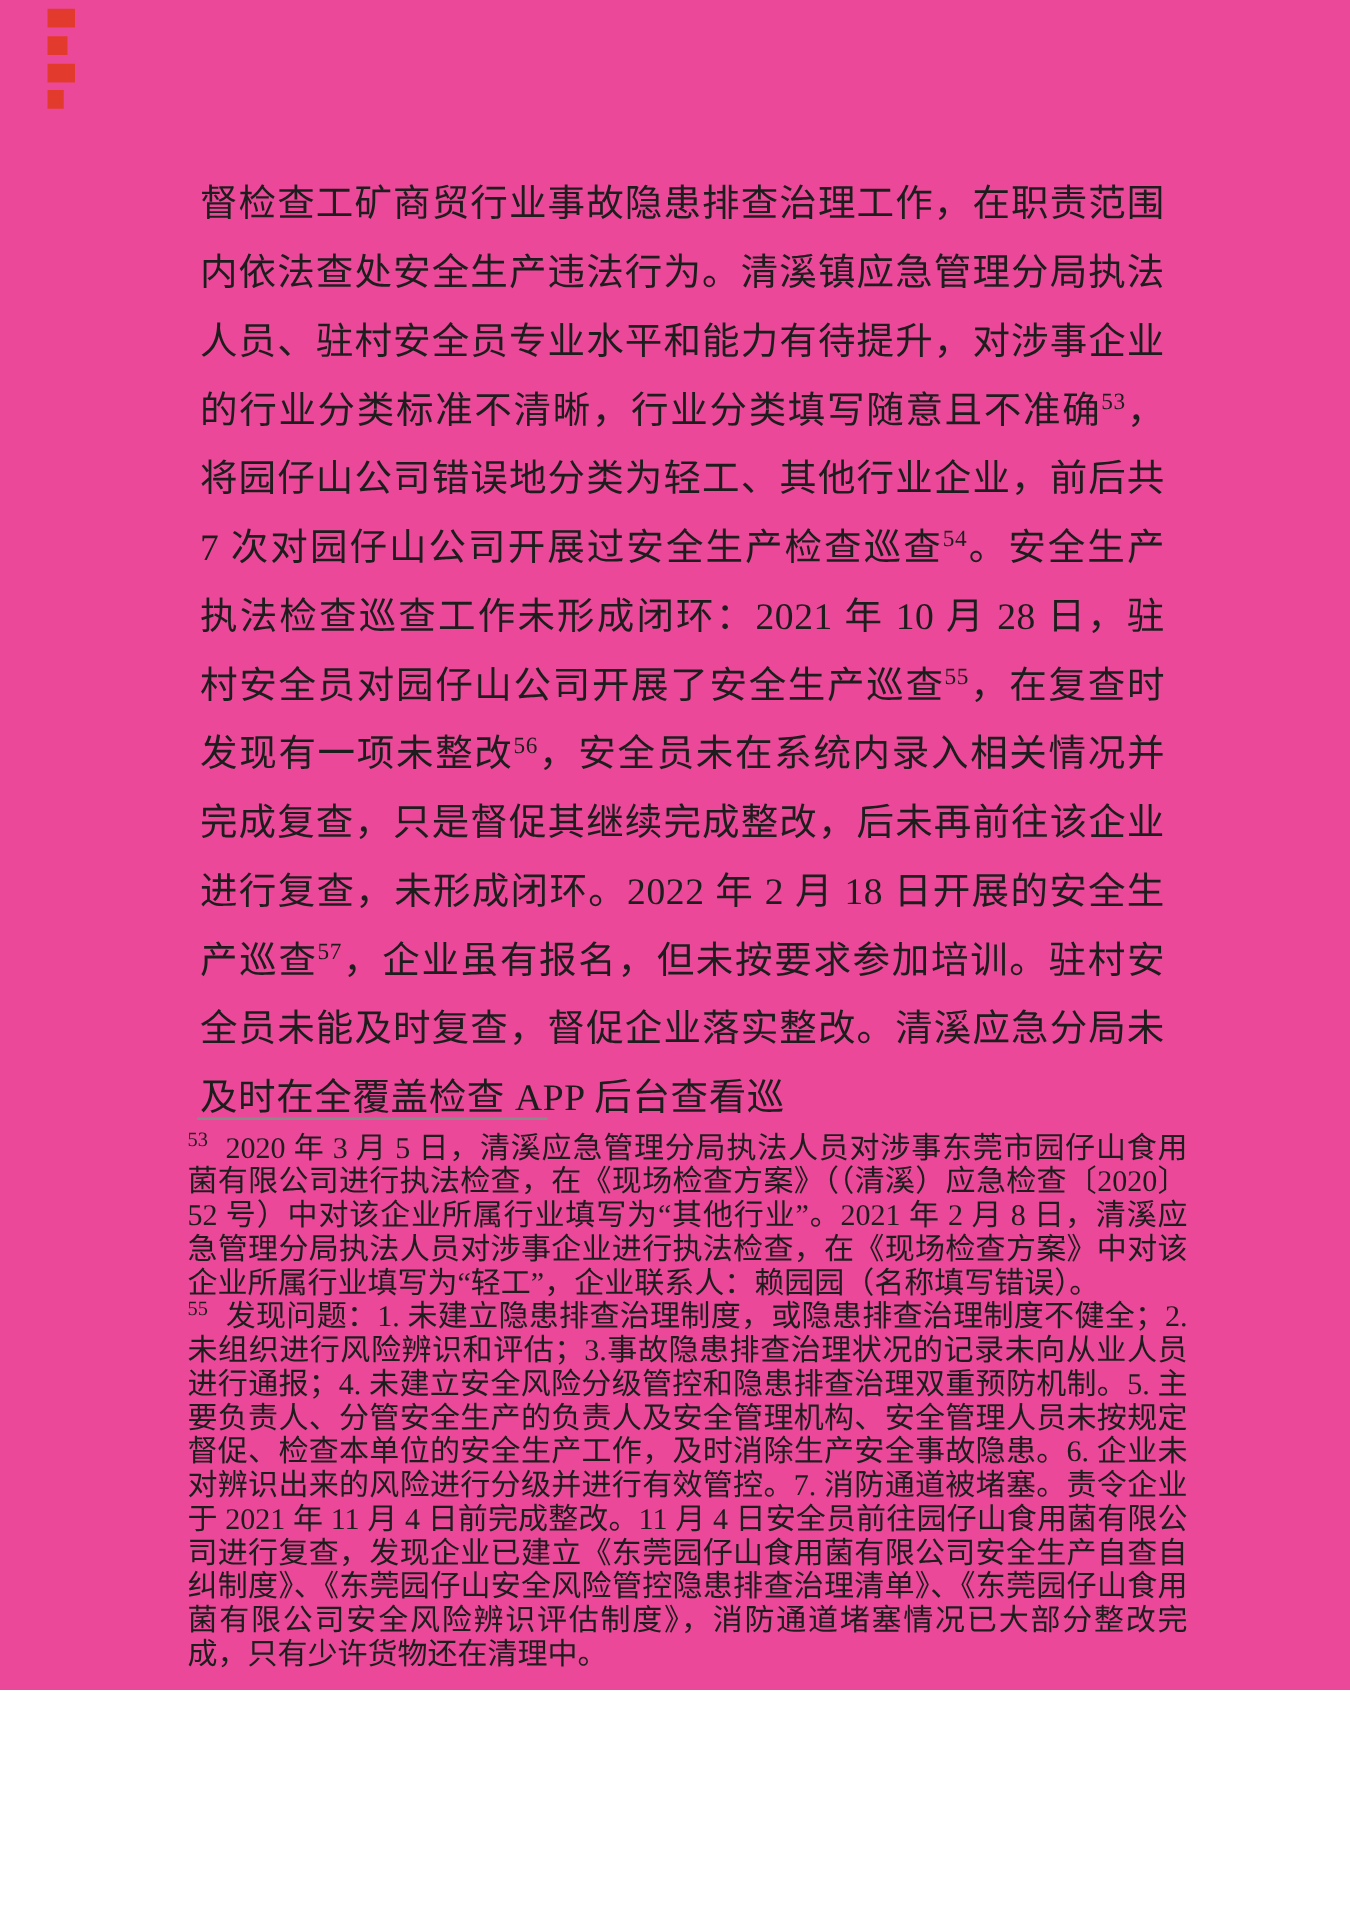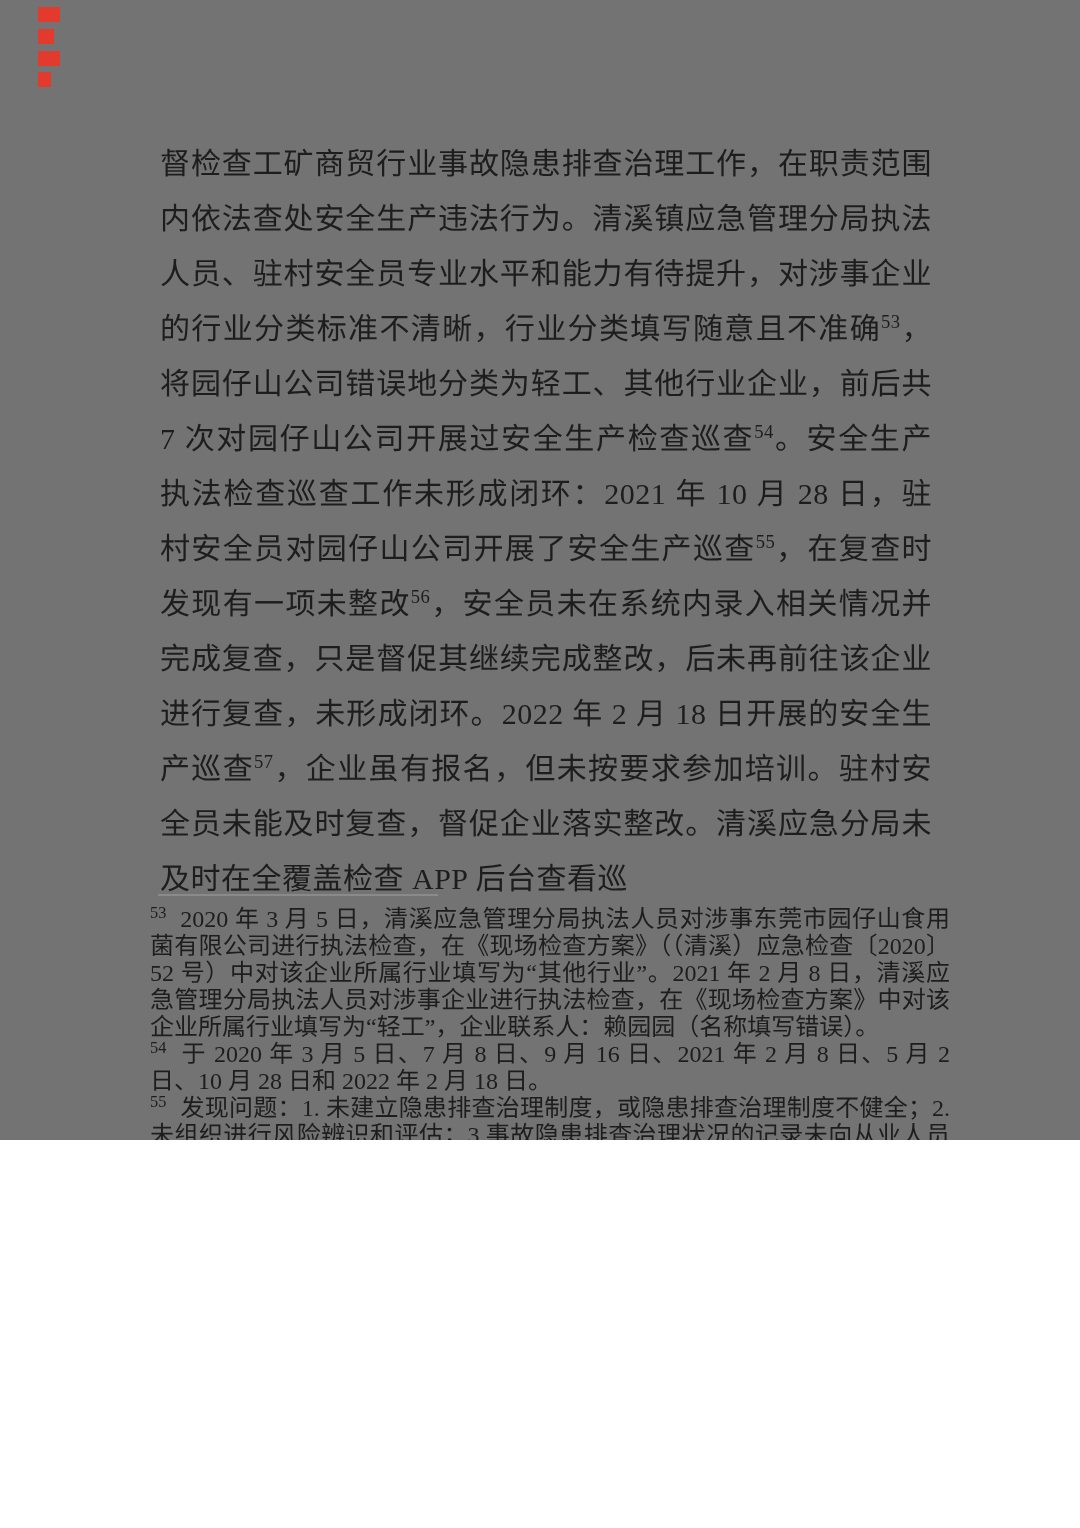--- a/index.html
+++ b/index.html
@@ -1,20 +1,20 @@
 <!DOCTYPE html>
 <html lang="zh-CN"><head>
 <meta charset="utf-8">
 <style>
   html, body { margin: 0; padding: 0; background: #ffffff; }
   .page {
     position: relative;
     width: 1080px;
-    height: 1140px;
-    background: #737373;
+    height: 1352px;
+    background: #ec4899;
     overflow: hidden;
     font-family: "Liberation Serif", "DejaVu Serif", serif;
     color: #1d1d1d;
   }
   .red-marks { position: absolute; left: 0; top: 0; }
   .red-mark { position: absolute; }
   .body-text {
     position: absolute;
     left: 160px;
     top: 136px;
@@ -77,19 +77,18 @@
       <div class="red-mark" style="left: 38px; top: 51px; width: 22px; height: 15px; background: rgb(226, 59, 46);"></div>
       <div class="red-mark" style="left: 38px; top: 72px; width: 13px; height: 15px; background: rgb(226, 59, 46);"></div>
     </div>
 
   <div class="body-text" id="body-text">督检查工矿商贸行业事故隐患排查治理工作，在职责范围内依法查处安全生产违法行为。清溪镇应急管理分局执法人员、驻村安全员专业水平和能力有待提升，对涉事企业的行业分类标准不清晰，行业分类填写随意且不准确<sup>53</sup>，将园仔山公司错误地分类为轻工、其他行业企业，前后共 7 次对园仔山公司开展过安全生产检查巡查<sup>54</sup>。安全生产执法检查巡查工作未形成闭环：2021 年 10 月 28 日，驻村安全员对园仔山公司开展了安全生产巡查<sup>55</sup>，在复查时发现有一项未整改<sup>56</sup>，安全员未在系统内录入相关情况并完成复查，只是督促其继续完成整改，后未再前往该企业进行复查，未形成闭环。2022 年 2 月 18 日开展的安全生产巡查<sup>57</sup>，企业虽有报名，但未按要求参加培训。驻村安全员未能及时复查，督促企业落实整改。清溪应急分局未及时在全覆盖检查 APP 后台查看巡</div>
 
   <div class="footnote-sep"></div>
 
   <div class="footnotes" id="footnotes">
       <p class="footnote"><sup>53</sup>2020 年 3 月 5 日，清溪应急管理分局执法人员对涉事东莞市园仔山食用菌有限公司进行执法检查，在《现场检查方案》（（清溪）应急检查〔2020〕52 号）中对该企业所属行业填写为“其他行业”。2021 年 2 月 8 日，清溪应急管理分局执法人员对涉事企业进行执法检查，在《现场检查方案》中对该企业所属行业填写为“轻工”，企业联系人：赖园园（名称填写错误）。</p>
-      <p class="footnote"><sup>54</sup>于 2020 年 3 月 5 日、7 月 8 日、9 月 16 日、2021 年 2 月 8 日、5 月 2 日、10 月 28 日和 2022 年 2 月 18 日。</p>
       <p class="footnote"><sup>55</sup>发现问题：1. 未建立隐患排查治理制度，或隐患排查治理制度不健全；2.未组织进行风险辨识和评估；3.事故隐患排查治理状况的记录未向从业人员进行通报；4. 未建立安全风险分级管控和隐患排查治理双重预防机制。5. 主要负责人、分管安全生产的负责人及安全管理机构、安全管理人员未按规定督促、检查本单位的安全生产工作，及时消除生产安全事故隐患。6. 企业未对辨识出来的风险进行分级并进行有效管控。7. 消防通道被堵塞。责令企业于 2021 年 11 月 4 日前完成整改。11 月 4 日安全员前往园仔山食用菌有限公司进行复查，发现企业已建立《东莞园仔山食用菌有限公司安全生产自查自纠制度》、《东莞园仔山安全风险管控隐患排查治理清单》、《东莞园仔山食用菌有限公司安全风险辨识评估制度》，消防通道堵塞情况已大部分整改完成，只有少许货物还在清理中。</p>
     </div>
 
   <div class="page-footer">第 31 页</div>
 
 </div>
 
 </body></html>

